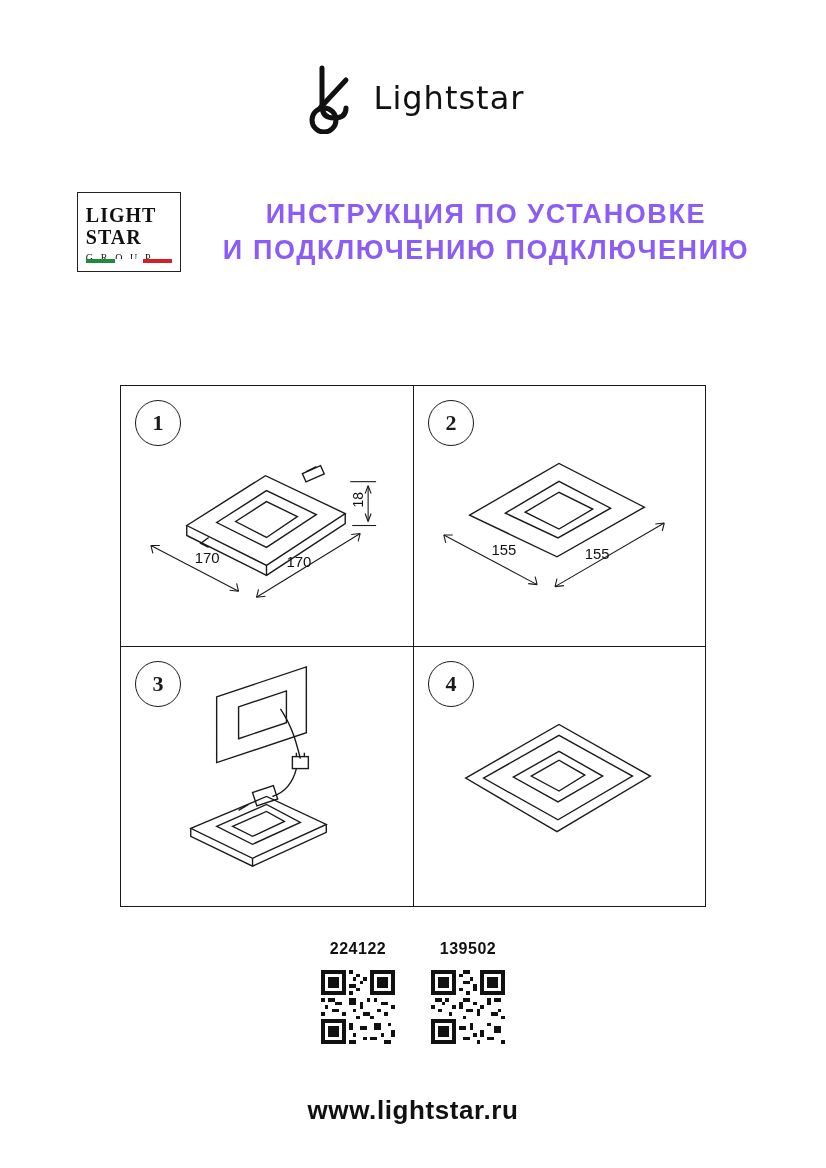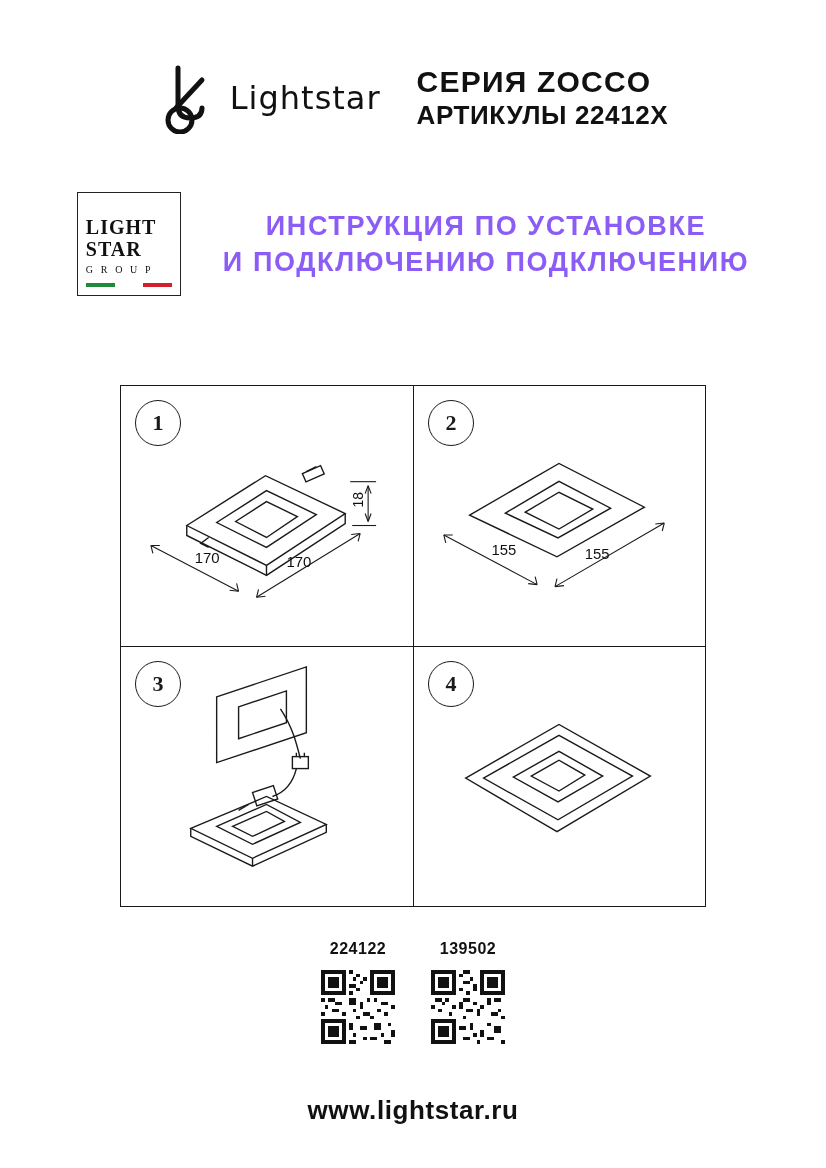--- a/index.html
+++ b/index.html
@@ -56,21 +56,21 @@
   
   .subheader {
     display: flex;
     align-items: center;
     justify-content: center;
     gap: 42px;
     margin-top: 58px;
   }
   .badge {
     width: 104px;
-    height: 104px;
+    height: 80px;
     border: 1.6px solid #222;
     box-sizing: border-box;
     padding: 10px 8px 6px 8px;
     display: flex;
     flex-direction: column;
     justify-content: center;
     position: relative;
   }
   .badge-line1, .badge-line2 {
     font-size: 20px;
@@ -185,24 +185,20 @@
 <body>
 
 <div class="header">
   <div class="brand-logo">
     <svg width="66" height="72" viewBox="0 0 66 72">
       <path d="M20 6 L20 44 Q20 56 32 56 Q44 56 44 46" fill="none" stroke="#111" stroke-width="5" stroke-linecap="round"></path>
       <path d="M44 18 L18 46" fill="none" stroke="#111" stroke-width="5" stroke-linecap="round"></path>
       <circle cx="22" cy="58" r="12" fill="none" stroke="#111" stroke-width="5"></circle>
     </svg>
     <div class="brand-wordmark">Lightstar</div>
-  </div>
-  <div class="series-block">
-    <div class="series-title">СЕРИЯ ZOCCO</div>
-    <div class="series-articles">АРТИКУЛЫ 22412X</div>
   </div>
 </div>
 
 <div class="subheader">
   <div class="badge">
     <div class="badge-line1">LIGHT</div>
     <div class="badge-line2">STAR</div>
     <div class="badge-line3">G R O U P</div>
     <div class="badge-flag">
       <i style="background:#1f8a3b"></i>

